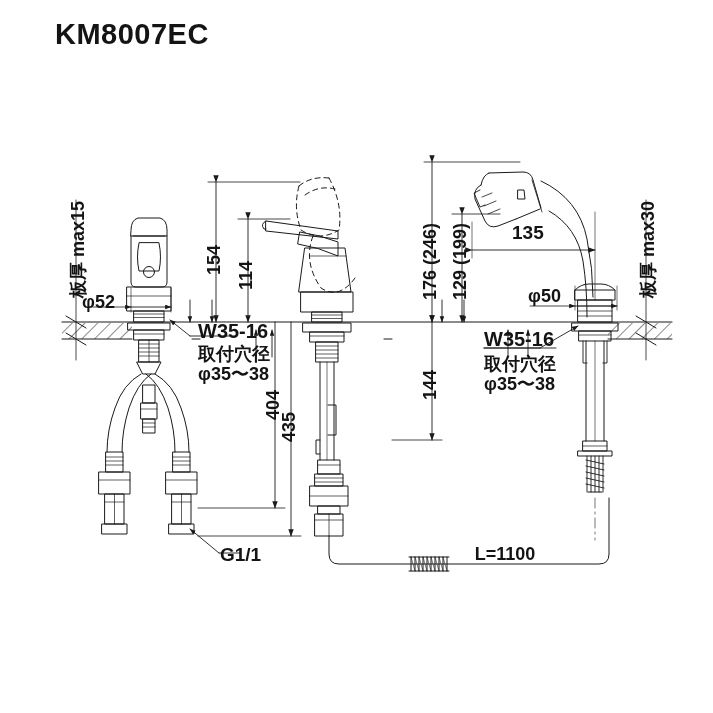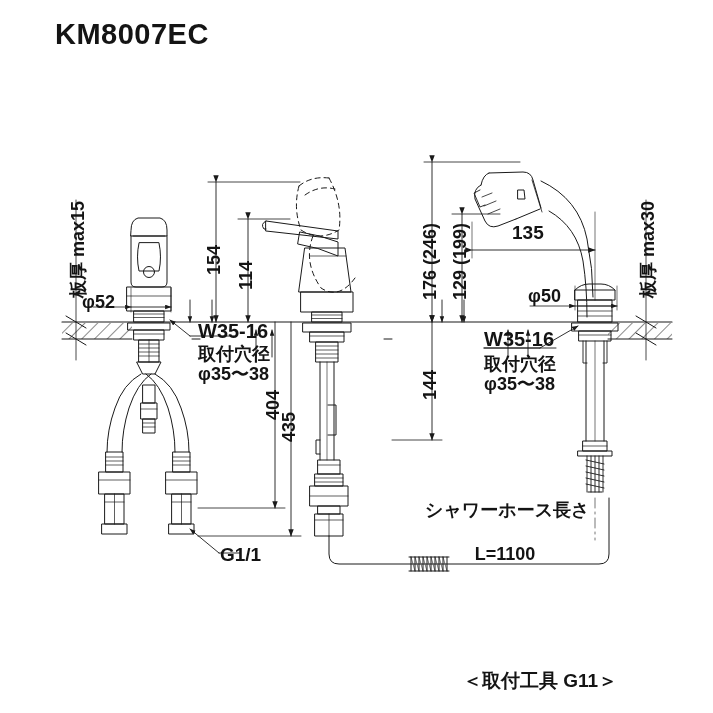--- a/index.html
+++ b/index.html
@@ -316,18 +316,16 @@
   <div class="lbl" style="left:198px;top:320px;font-size:20px;">W35-16</div>
   <div class="lbl" style="left:198px;top:344px;">取付穴径</div>
   <div class="lbl" style="left:198px;top:364px;">φ35〜38</div>
 
   <div class="lbl" style="left:484px;top:328px;font-size:20px;">W35-16</div>
   <div class="lbl" style="left:484px;top:354px;">取付穴径</div>
   <div class="lbl" style="left:484px;top:374px;">φ35〜38</div>
 
   <div class="lbl dim" style="left:220px;top:544px;">G1/1</div>
 
-  <div class="lbl ctr" style="left:425px;top:500px;width:160px;">シャワーホース長さ</div>
   <div class="lbl ctr" style="left:425px;top:544px;width:160px;">L=1100</div>
 
-  <div id="footnote">＜取付工具 G11＞</div>
 
 </div>
 
 </body></html>

